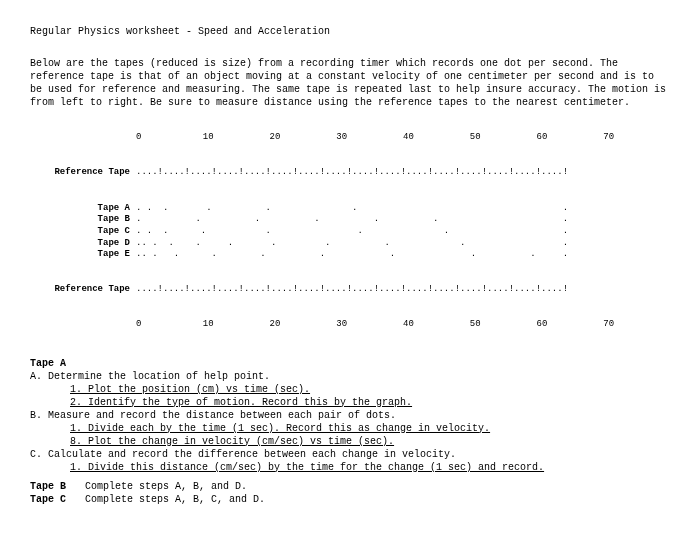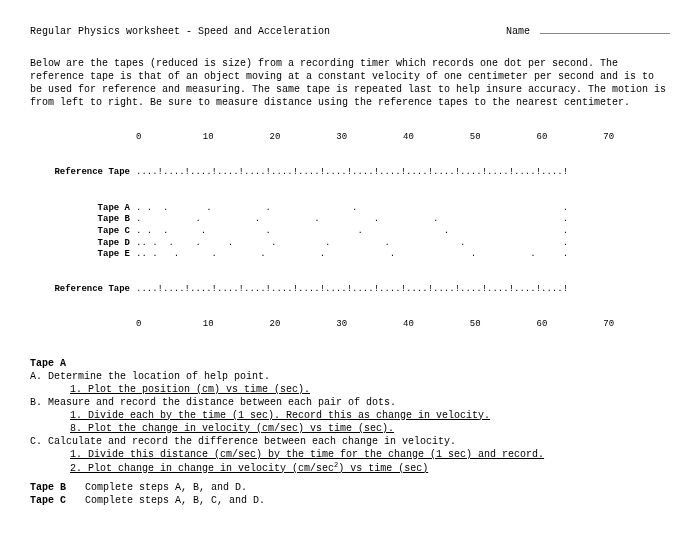--- a/index.html
+++ b/index.html
@@ -30,24 +30,20 @@
   .tape-steps { margin-top: 6px; }
   .tape-steps-row { display: flex; }
   .tape-steps-row .lbl { width: 55px; }
   sup { font-size: 7px; }
 </style>
 </head>
 <body>
 
 <div class="header-row">
   <span>Regular Physics worksheet - Speed and Acceleration</span>
-  <span>
-    <span>Name</span>
-    <span class="name-line"></span>
-  </span>
 </div>
 
 <div class="intro">Below are the tapes (reduced is size) from a recording timer which records one dot per second. The reference tape is that of an object moving at a constant velocity of one centimeter per second and is to be used for reference and measuring. The same tape is repeated last to help insure accuracy. The motion is from left to right. Be sure to measure distance using the reference tapes to the nearest centimeter.</div>
 
 <div class="tapes">
   <div class="scale-row">
     <div class="scale-spacer"></div>
     <div class="scale-nums" id="scale-top"><span>0</span><span>10</span><span>20</span><span>30</span><span>40</span><span>50</span><span>60</span><span>70</span></div>
   </div>
   <div class="tape-row">
@@ -63,26 +59,26 @@
     <div class="scale-spacer"></div>
     <div class="scale-nums" id="scale-bottom"><span>0</span><span>10</span><span>20</span><span>30</span><span>40</span><span>50</span><span>60</span><span>70</span></div>
   </div>
 </div>
 
 <div class="section">
   <div class="bold">Tape A</div>
   <div id="task-list">
       <div>A. Determine the location of help point.</div>
       <div class="indent1">1. Plot the position (cm) vs time (sec).</div>
+      <div class="indent1">2. Identify the type of motion. Record this by the graph.</div>
       <div>B. Measure and record the distance between each pair of dots.</div>
       <div class="indent1">1. Divide each by the time (1 sec). Record this as change in velocity.</div>
       <div class="indent1">8. Plot the change in velocity (cm/sec) vs time (sec).</div>
       <div>C. Calculate and record the difference between each change in velocity.</div>
       <div class="indent1">1. Divide this distance (cm/sec) by the time for the change (1 sec) and record.</div>
-      <div class="indent1">2. Plot change in change in velocity (cm/sec<sup>2</sup>) vs time (sec)</div>
     </div>
   <div class="tape-steps" id="steps-list">
       <div class="tape-steps-row">
         <div class="lbl bold">Tape B</div>
         <div>Complete steps A, B, and D.</div>
       </div>
       <div class="tape-steps-row">
         <div class="lbl bold">Tape C</div>
         <div>Complete steps A, B, C, and D.</div>
       </div>

